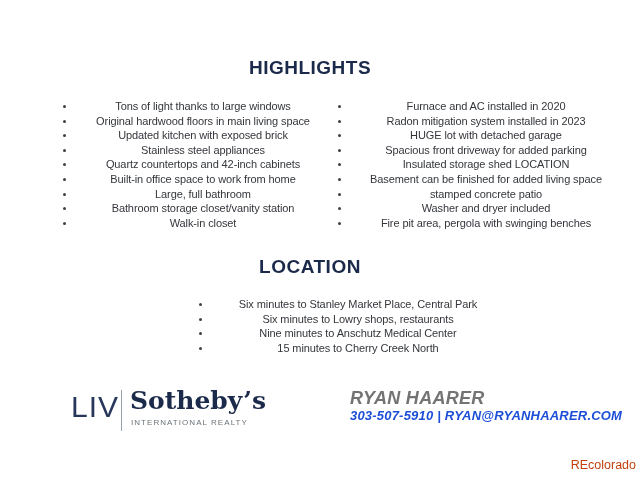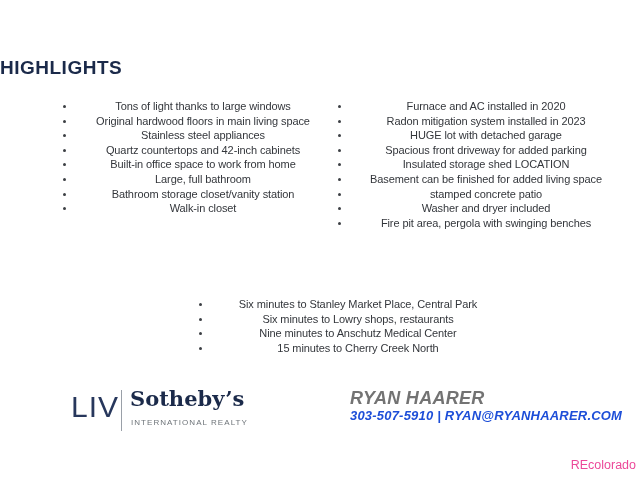--- a/index.html
+++ b/index.html
@@ -9,20 +9,21 @@
     height: 480px;
     background: #ffffff;
     overflow: hidden;
     font-family: "Liberation Sans", sans-serif;
   }
   .section-title {
     position: absolute;
     left: 0;
     width: 620px;
     margin: 0;
+    text-align: center;
     font-size: 19px;
     font-weight: 700;
     letter-spacing: 0.5px;
     color: #1b2a4a;
   }
   .highlights-title { top: 57px; }
   .location-title  { top: 256px; }
 
   .bullet-list {
     position: absolute;
@@ -65,21 +66,21 @@
     top: 390px;
     width: 1px;
     height: 41px;
     background: #9aa0a8;
   }
   .sothebys-text {
     position: absolute;
     left: 130px;
     top: 388px;
     font-family: "DejaVu Serif", serif;
-    font-size: 21px;
+    font-size: 25px;
     line-height: 1.05;
     font-weight: 700;
     color: #1b2a4a;
   }
   .brand-tagline {
     position: absolute;
     left: 131px;
     top: 418px;
     font-size: 8px;
     letter-spacing: 1.05px;
@@ -103,53 +104,55 @@
     font-weight: 700;
     letter-spacing: 0.2px;
     color: #1d4ed8;
     font-style: italic;
   }
   .watermark {
     position: absolute;
     right: 4px;
     top: 458px;
     font-size: 12.5px;
-    color: #ec4899;
+    color: #c2410c;
   }
 </style>
 </head>
 <body>
 
 <div class="page">
 
   <h1 class="section-title highlights-title">HIGHLIGHTS</h1>
 
   <ul class="bullet-list col-left">
       <li>Tons of light thanks to large windows</li>
       <li>Original hardwood floors in main living space</li>
+      <li>Updated kitchen with exposed brick</li>
       <li>Stainless steel appliances</li>
       <li>Quartz countertops and 42-inch cabinets</li>
       <li>Built-in office space to work from home</li>
       <li>Large, full bathroom</li>
       <li>Bathroom storage closet/vanity station</li>
       <li>Walk-in closet</li>
     </ul>
 
   <ul class="bullet-list col-right">
       <li>Furnace and AC installed in 2020</li>
       <li>Radon mitigation system installed in 2023</li>
       <li>HUGE lot with detached garage</li>
       <li>Spacious front driveway for added parking</li>
       <li>Insulated storage shed LOCATION</li>
       <li>Basement can be finished for added living space</li>
       <li>stamped concrete patio</li>
       <li>Washer and dryer included</li>
       <li>Fire pit area, pergola with swinging benches</li>
     </ul>
 
+  <h1 class="section-title location-title">LOCATION</h1>
 
   <ul class="bullet-list location-list">
       <li>Six minutes to Stanley Market Place, Central Park</li>
       <li>Six minutes to Lowry shops, restaurants</li>
       <li>Nine minutes to Anschutz Medical Center</li>
       <li>15 minutes to Cherry Creek North</li>
     </ul>
 
   <span class="liv-text">LIV</span>
 

